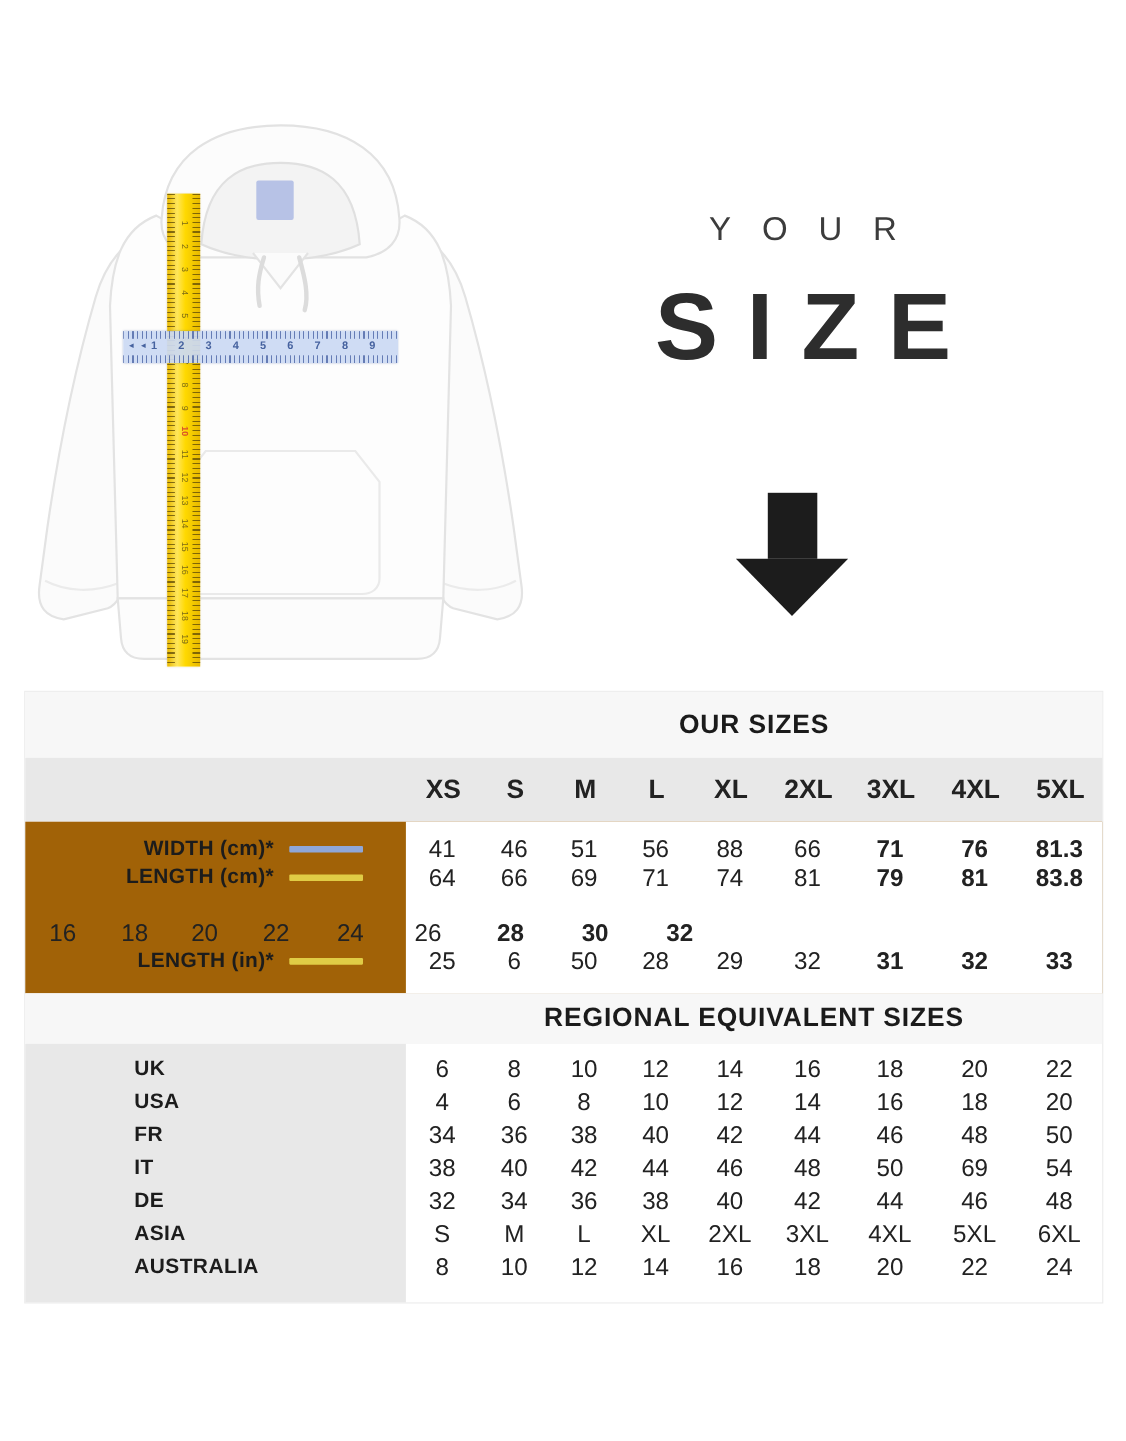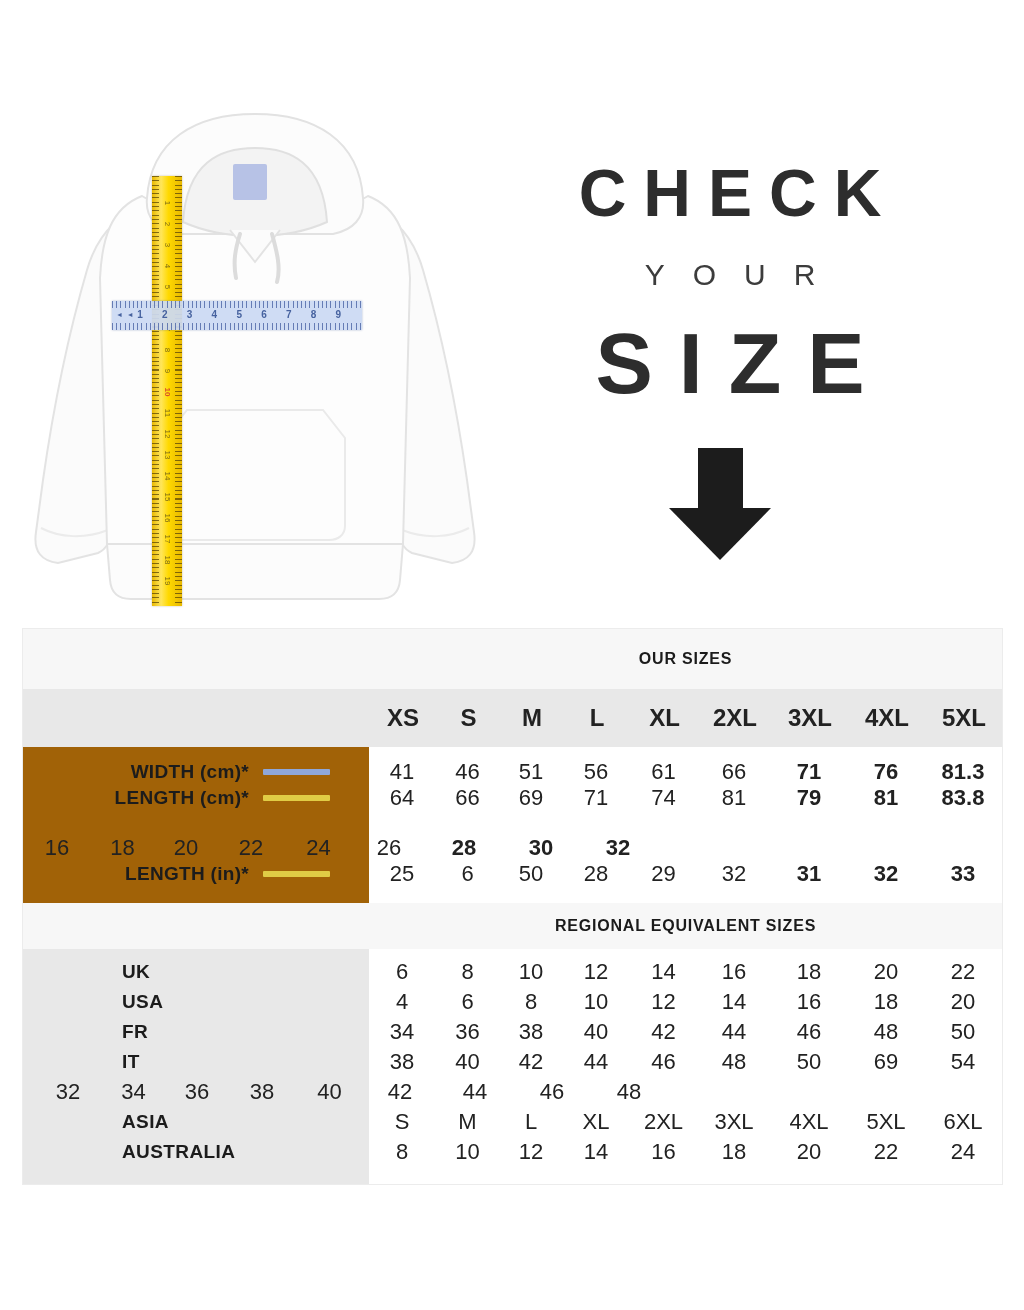--- a/index.html
+++ b/index.html
@@ -53,21 +53,21 @@
   #down-arrow .stem{width:45px;height:60px;background:#1c1c1c;margin:0 auto;}
   #down-arrow .head{width:0;height:0;border-left:51px solid transparent;border-right:51px solid transparent;border-top:52px solid #1c1c1c;margin:0 auto;}
   
   #size-table{
     position:absolute;left:22px;top:628px;width:981px;height:557px;
     border:1px solid #ececec;box-sizing:border-box;background:#ffffff;
   }
   .band{position:absolute;left:0;right:0;background:#f7f7f7;}
   #band-our{top:0;height:60px;}
   #band-regional{top:274px;height:46px;}
-  .band-inner{margin-left:346px;text-align:center;font-weight:700;letter-spacing:.8px;font-size:16px;color:#1b1b1b;}
+  .band-inner{margin-left:346px;text-align:center;font-weight:700;letter-spacing:.8px;font-size:24px;color:#1b1b1b;}
   #band-our .band-inner{line-height:60px;}
   #band-regional .band-inner{line-height:46px;}
   #header-row{position:absolute;top:60px;height:58px;left:0;right:0;background:#e8e8e8;}
   .vgrid{display:grid;grid-template-columns:68px 63px 64px 66px 69px 72px 78px 76px 78px;align-items:center;text-align:center;}
   #size-header-grid{position:absolute;left:346px;top:0;height:58px;font-size:24px;font-weight:700;color:#222;}
   #measure-section{position:absolute;top:118px;height:156px;left:0;right:0;background:#a16207;}
   #measure-panel-bg{position:absolute;left:346px;top:0;right:0;bottom:0;background:#ffffff;}
   #measure-rows{position:absolute;left:0;top:0;right:0;bottom:0;}
   .mrow{display:flex;height:26px;align-items:center;}
   #measure-rows .mrow:nth-child(1){margin-top:12px;}
@@ -145,21 +145,20 @@
       <span class="hnum" style="left: 95.4px;">4</span>
       <span class="hnum" style="left: 120.2px;">5</span>
       <span class="hnum" style="left: 145px;">6</span>
       <span class="hnum" style="left: 169.8px;">7</span>
       <span class="hnum" style="left: 194.6px;">8</span>
       <span class="hnum" style="left: 219.4px;">9</span>
     </div>
 </div>
 
 <div id="check-title">
-  <div class="t1">CHECK</div>
   <div class="t2">YOUR</div>
   <div class="t3">SIZE</div>
 </div>
 
 <div id="down-arrow">
   <div class="stem"></div>
   <div class="head"></div>
 </div>
 
 <div id="size-table">
@@ -188,21 +187,21 @@
         <div class="mrow">
           <div class="mlabel">
             <span class="mlabel-text">WIDTH (cm)*</span>
             <span class="swatch" style="background: rgb(143, 167, 217);"></span>
           </div>
           <div class="vgrid">
             <span class="cell">41</span>
             <span class="cell">46</span>
             <span class="cell">51</span>
             <span class="cell">56</span>
-            <span class="cell">61</span>
+            <span class="cell">88</span>
             <span class="cell">66</span>
             <span class="cell bold">71</span>
             <span class="cell bold">76</span>
             <span class="cell bold">81.3</span>
           </div>
         </div>
         <div class="mrow">
           <div class="mlabel">
             <span class="mlabel-text">LENGTH (cm)*</span>
             <span class="swatch" style="background: rgb(224, 204, 69);"></span>
@@ -309,20 +308,21 @@
             <span class="cell">42</span>
             <span class="cell">44</span>
             <span class="cell">46</span>
             <span class="cell">48</span>
             <span class="cell">50</span>
             <span class="cell">69</span>
             <span class="cell">54</span>
           </div>
         </div>
         <div class="rrow">
+          <div class="rlabel">DE</div>
           <div class="vgrid">
             <span class="cell">32</span>
             <span class="cell">34</span>
             <span class="cell">36</span>
             <span class="cell">38</span>
             <span class="cell">40</span>
             <span class="cell">42</span>
             <span class="cell">44</span>
             <span class="cell">46</span>
             <span class="cell">48</span>

